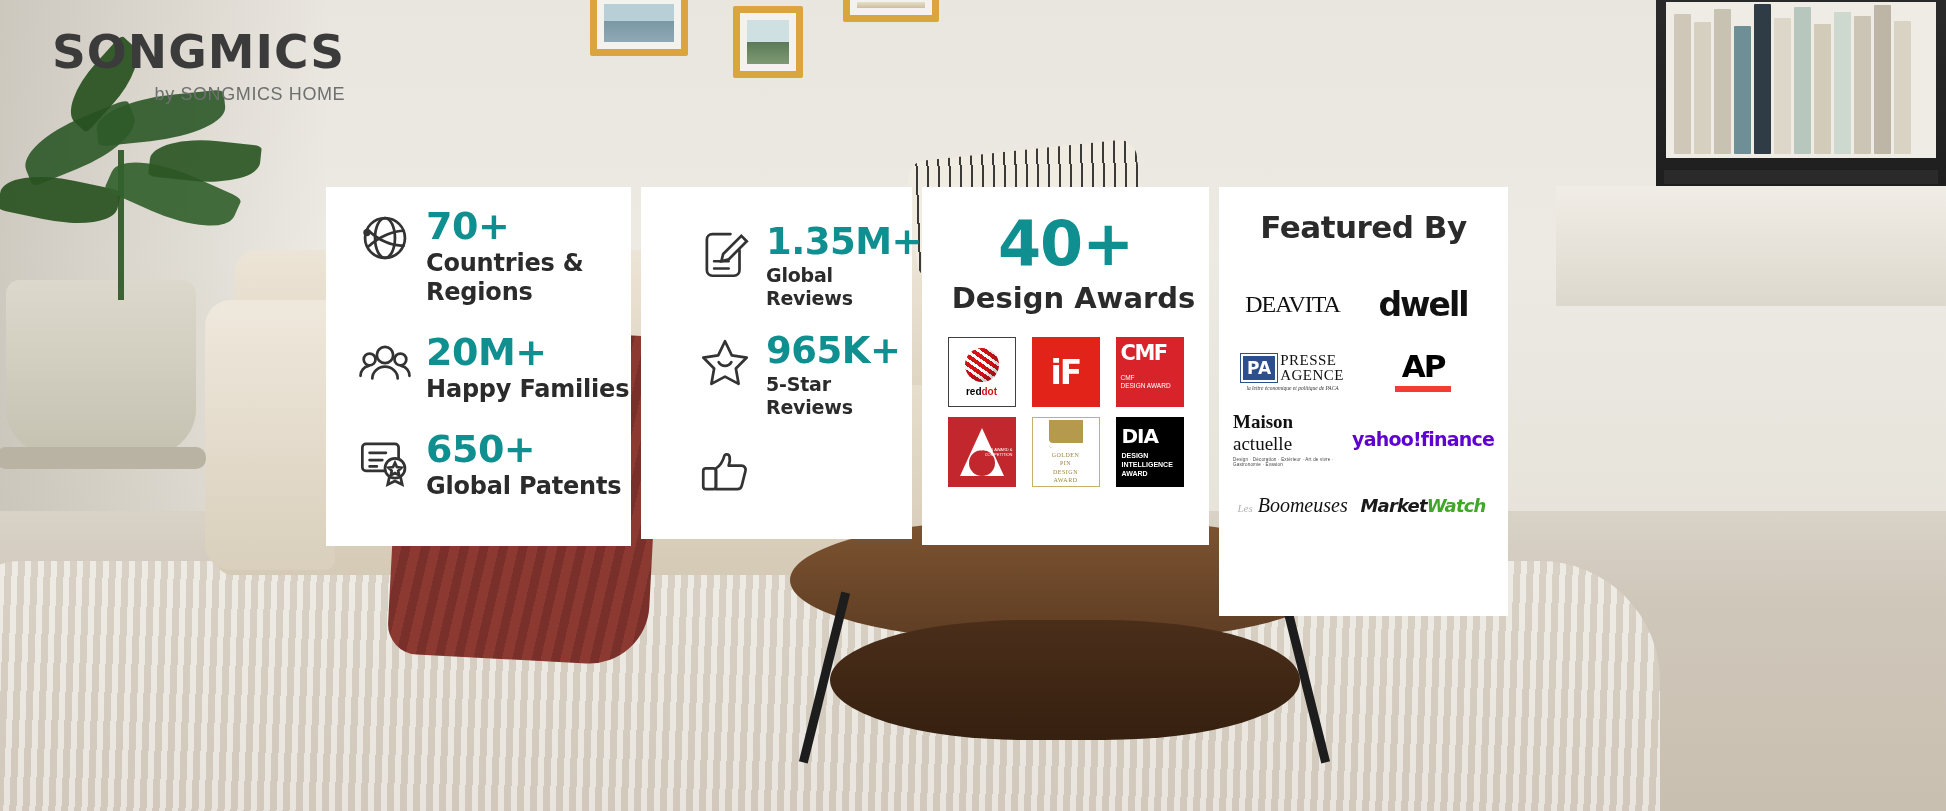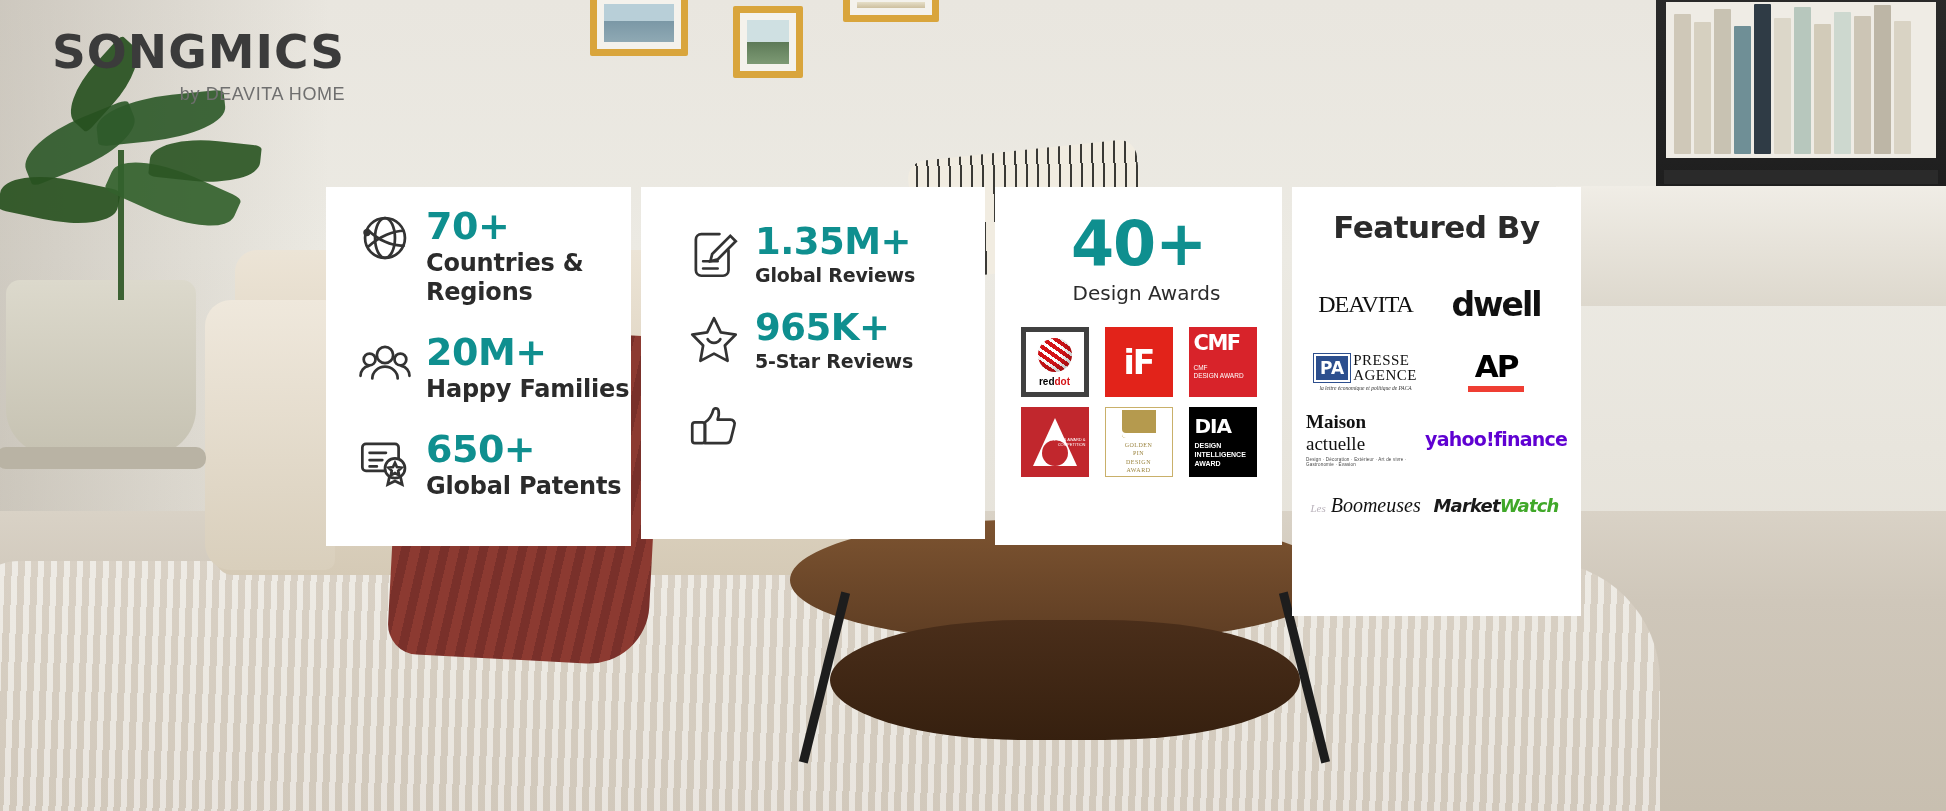--- a/index.html
+++ b/index.html
@@ -120,21 +120,21 @@
     letter-spacing:.6px; font-family:"Liberation Sans", sans-serif;
   }
 
   
   .cards {
     position:absolute; left:326px; top:187px; z-index:4;
     display:flex; gap:10px; align-items:flex-start;
   }
   .card { background:#ffffff; }
   .card-1 { width:305px; height:359px; padding:20px 0 0 0; }
-  .card-2 { width:344px; height:352px; padding:36px 0 0 4px; }
+  .card-2 { width:271px; height:352px; padding:36px 0 0 15px; }
   .card-3 { width:287px; height:358px; padding:26px 0 0 0; }
   .card-4 { width:289px; height:429px; padding:22px 0 0 0; }
 
   .stat-row { display:flex; align-items:flex-start; padding-left:30px; margin-bottom:26px; }
   .stat-icon { width:58px; height:58px; flex:0 0 58px; margin-right:12px; margin-top:2px; }
   .stat-icon svg { width:100%; height:100%; display:block; }
   .stat-num {
     color:#0f8f8f; font-size:38px; font-weight:800; line-height:1.02;
     font-family:"DejaVu Sans", sans-serif; letter-spacing:-.5px;
   }
@@ -146,32 +146,32 @@
   .c2 .stat-num { font-size:37px; }
   .c2 .stat-label { font-size:19px; }
 
   
   .awards-head { text-align:center; }
   .awards-num {
     color:#0f8f8f; font-size:62px; font-weight:800; line-height:1;
     font-family:"DejaVu Sans", sans-serif; letter-spacing:-1px;
   }
   .awards-sub {
-    color:#2b2b2b; font-size:20px; font-weight:400; margin-top:6px;
+    color:#2b2b2b; font-size:29px; font-weight:700; margin-top:6px;
     font-family:"DejaVu Sans", sans-serif;
     margin-left:16px;
   }
   .award-grid {
     margin:22px auto 0; width:242px;
     display:grid; grid-template-columns:repeat(3,68px); grid-auto-rows:70px;
     gap:10px 16px; justify-content:center;
   }
   .aw { width:68px; height:70px; position:relative; overflow:hidden; display:flex;
         align-items:center; justify-content:center; flex-direction:column; }
-  .aw-reddot { background:#fff; border:5px solid #404040; }
+  .aw-reddot { background:#fff; border:1px solid #404040; }
   .rd-ball { width:34px; height:34px; border-radius:50%;
     background:repeating-linear-gradient(35deg,#d51317 0 4px,#ffffff 4px 7px);
     box-shadow:inset -4px -4px 8px rgba(0,0,0,.25); }
   .rd-txt { font-size:10px; font-weight:700; margin-top:4px; font-family:"Liberation Sans",sans-serif; }
   .rd-txt i { color:#d51317; font-style:normal; }
   .aw-if { background:#e2231a; }
   .if-txt { color:#fff; font-size:33px; font-weight:800; font-family:"DejaVu Sans",sans-serif;
             letter-spacing:-2px; line-height:1; }
   .aw-cmf { background:#d8232a; padding:6px 5px; align-items:flex-start; justify-content:flex-start; }
   .cmf-logo { color:#fff; font-size:21px; font-weight:800; font-family:"DejaVu Sans",sans-serif;
@@ -293,21 +293,21 @@
       <div class="book" style="height:149px;background:#bdb6a6"></div>
       <div class="book" style="height:133px;background:#d9d3c4"></div>
     </div>
     <div class="shelf-bar"></div>
   </div>
   <div class="cabinet"></div>
 </div>
 
 <div class="logo">
   <div class="logo-main">SONGMICS</div>
-  <div class="logo-sub">by DEAVITA HOME</div>
+  <div class="logo-sub">by SONGMICS HOME</div>
 </div>
 
 <div class="cards">
 
   <div class="card card-1">
     <div class="stat-row">
       <div class="stat-icon">
         <svg viewBox="0 0 64 64" fill="none" stroke="#333" stroke-width="3">
           <circle cx="32" cy="32" r="22"></circle>
           <ellipse cx="32" cy="32" rx="11" ry="22"></ellipse>

